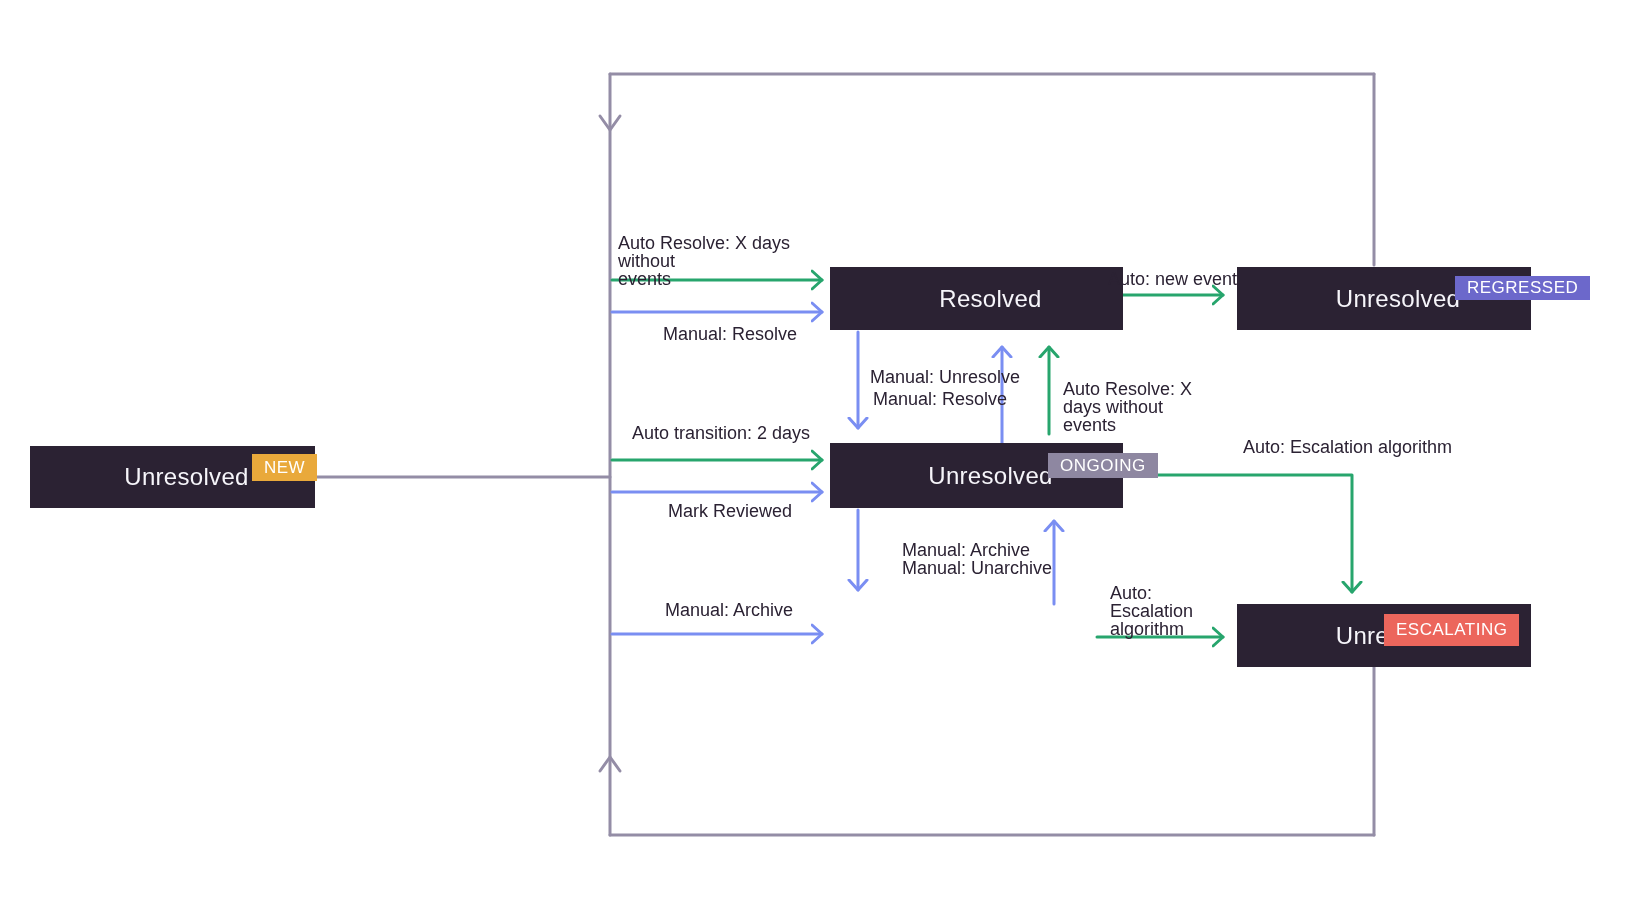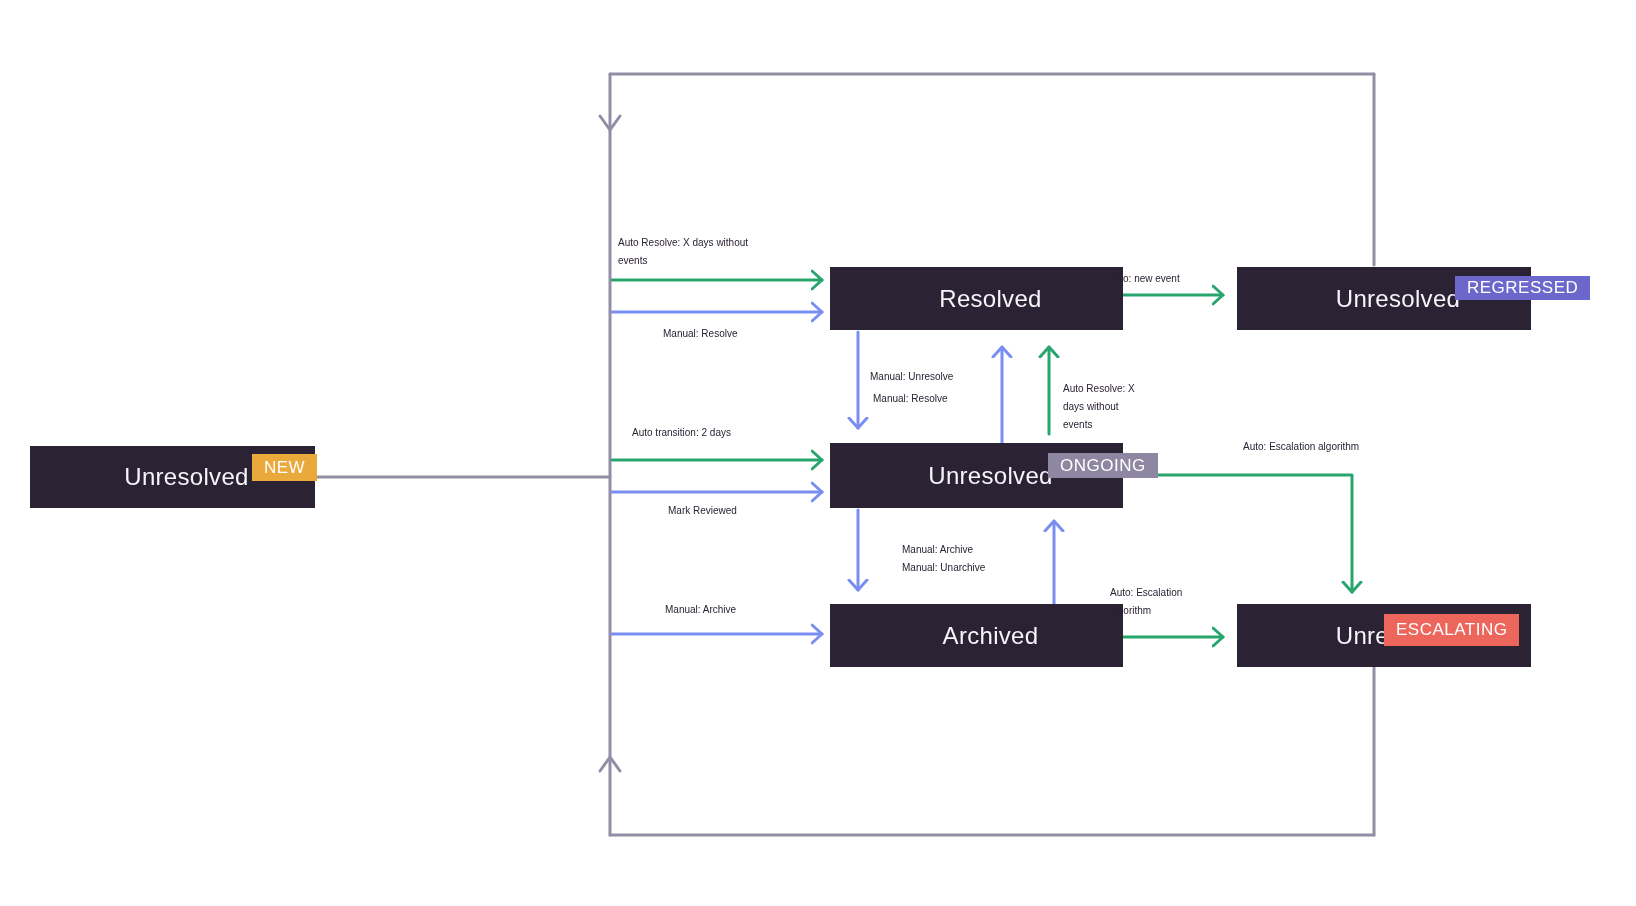--- a/index.html
+++ b/index.html
@@ -43,21 +43,21 @@
     z-index:3;
     margin-top:21px;
   }
   .badge-new{background:var(--badge-new,#e9a93b);}
   .badge-regressed{background:var(--badge-regressed,#6c68cb);}
   .badge-ongoing{background:var(--badge-ongoing,#8e87a1);text-align:right;}
   .badge-escalating{background:var(--badge-escalating,#ec665c);}
   .lbl{
     position:absolute;
     color:var(--label-text,#2b2233);
-    font-size:10px;font-weight:500;
+    font-size:18px;font-weight:500;
     line-height:18px;
     white-space:pre-line;
     z-index:2;
   }
   .edge-auto{stroke:var(--auto-green,#27a56d);}
   .edge-manual{stroke:var(--manual-blue,#7a8ef2);}
   .edge-loop{stroke:var(--loop-gray,#948da6);}
   svg .e{fill:none;stroke-width:3;stroke-linecap:round;stroke-linejoin:round;}
 </style>
 </head>
@@ -111,23 +111,20 @@
   </div>
   <div class="state-box" style="left:830px;top:267px;width:265px;height:63px">
     <span>Resolved</span>
   </div>
   <div class="state-box" style="left:1237px;top:267px;width:266px;height:63px">
     <span>Unresolved</span>
   </div>
   <div class="state-box" style="left:830px;top:443px;width:265px;height:65px">
     <span>Unresolved</span>
   </div>
-  <div class="state-box" style="left:830px;top:604px;width:265px;height:63px">
-    <span>Archived</span>
-  </div>
   <div class="state-box" style="left:1237px;top:604px;width:266px;height:63px">
     <span>Unresolved</span>
   </div>
 
   <div class="badge badge-new" style="left:252px;top:433px;height:27px">NEW</div>
   <div class="badge badge-regressed" style="left:1455px;top:255px;height:24px">REGRESSED</div>
   <div class="badge badge-ongoing" style="left:1048px;top:432px;height:25px">ONGOING</div>
   <div class="badge badge-escalating" style="left:1384px;top:593px;height:32px">ESCALATING</div>
 
   <div class="lbl" style="left:618px;top:234px;width:210px">Auto Resolve: X days without

